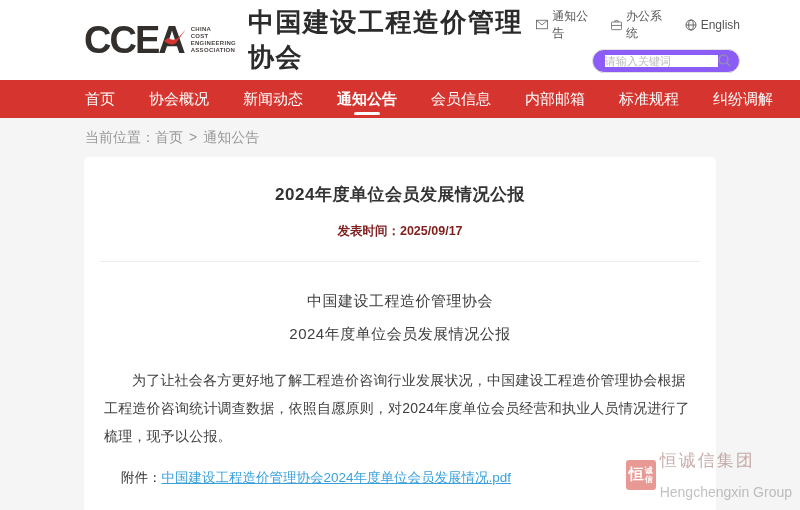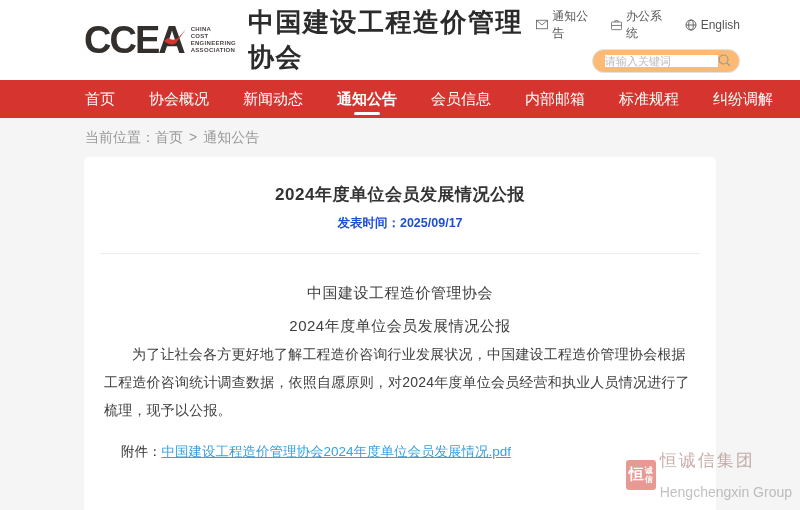--- a/index.html
+++ b/index.html
@@ -15,21 +15,21 @@
   .logo-swoosh { position:absolute; right:-4px; top:4px; width:26px; height:26px; }
   .logo-sub { margin-left:7px; margin-right:12px; display:flex; flex-direction:column; }
   .logo-sub span { font-size:6px; line-height:7px; color:#4a4543; font-weight:bold; letter-spacing:.3px; }
   .site-title { font-size:26px; font-weight:bold; color:#2b2b2b; letter-spacing:1.5px; }
 
   .header-right { display:flex; flex-direction:column; align-items:flex-end; gap:7px; }
   .quick-links { display:flex; gap:18px; align-items:center; }
   .quick-link { display:flex; align-items:center; gap:4px; font-size:12px; color:#555; cursor:pointer; }
   .quick-link svg { display:block; }
   .searchbox { width:148px; height:24px; border:1px solid #e3e3e3; border-radius:12px;
-    display:flex; align-items:center; padding:0 8px 0 12px; background:#fdba74; }
+    display:flex; align-items:center; padding:0 8px 0 12px; background:#8b5cf6; }
   .searchbox input { border:none; outline:none; flex:1; font-size:11px; color:#333; width:100px;
     font-family:"Liberation Sans","DejaVu Sans",sans-serif; }
   .searchbox input::placeholder { color:#bbb; }
 
   
   .nav { background:#d5352e; height:38px; display:flex; align-items:center;
     padding-left:85px; gap:34px; }
   .nav-item { position:relative; color:#ffffff; font-size:15px; height:38px;
     display:flex; align-items:center; cursor:pointer; }
   .nav-item.active { font-weight:bold; }
@@ -38,25 +38,25 @@
 
   
   .breadcrumb { padding:11px 0 10px 85px; font-size:14px; color:#999; }
   .breadcrumb a { color:#999; text-decoration:none; cursor:pointer; }
   .breadcrumb .sep { margin:0 6px; }
 
   
   .card { background:#ffffff; width:632px; margin-left:84px; border-radius:5px 5px 0 0;
     min-height:370px; padding:26px 16px 30px 16px; position:relative; }
   .art-title { text-align:center; font-size:17px; font-weight:bold; color:#333; letter-spacing:.5px; }
-  .art-meta { text-align:center; font-size:12.5px; color:#1d4ed8; font-weight:bold; margin-top:9px; }
+  .art-meta { text-align:center; font-size:12.5px; color:#7f1d1d; font-weight:bold; margin-top:17px; }
   .divider { border:none; border-top:1px solid #ececec; margin:21px 0 0 0; }
   .art-h1 { text-align:center; font-size:15px; color:#404040; margin-top:30px; letter-spacing:.5px; }
   .art-h2 { text-align:center; font-size:15px; color:#404040; margin-top:14px; letter-spacing:.5px; }
-  .art-body { margin-top:4px; font-size:14px; color:#404040; line-height:28px;
+  .art-body { margin-top:22px; font-size:14px; color:#404040; line-height:28px;
     text-indent:2em; padding:0 4px; letter-spacing:.2px; }
   .attachment { margin-top:19px; padding-left:21px; font-size:13.5px; color:#333; }
   .attachment a { color:#3aa0dc; text-decoration:underline; cursor:pointer; }
 
   
   .watermark { position:fixed; right:8px; bottom:10px; display:flex; align-items:center;
     gap:4px; opacity:.55; }
   .seal { width:30px; height:30px; background:#d8453c; border-radius:3px; display:flex;
     align-items:center; justify-content:center; gap:1px; }
   .seal .seal-main { color:#fff; font-size:15px; font-weight:bold; }

